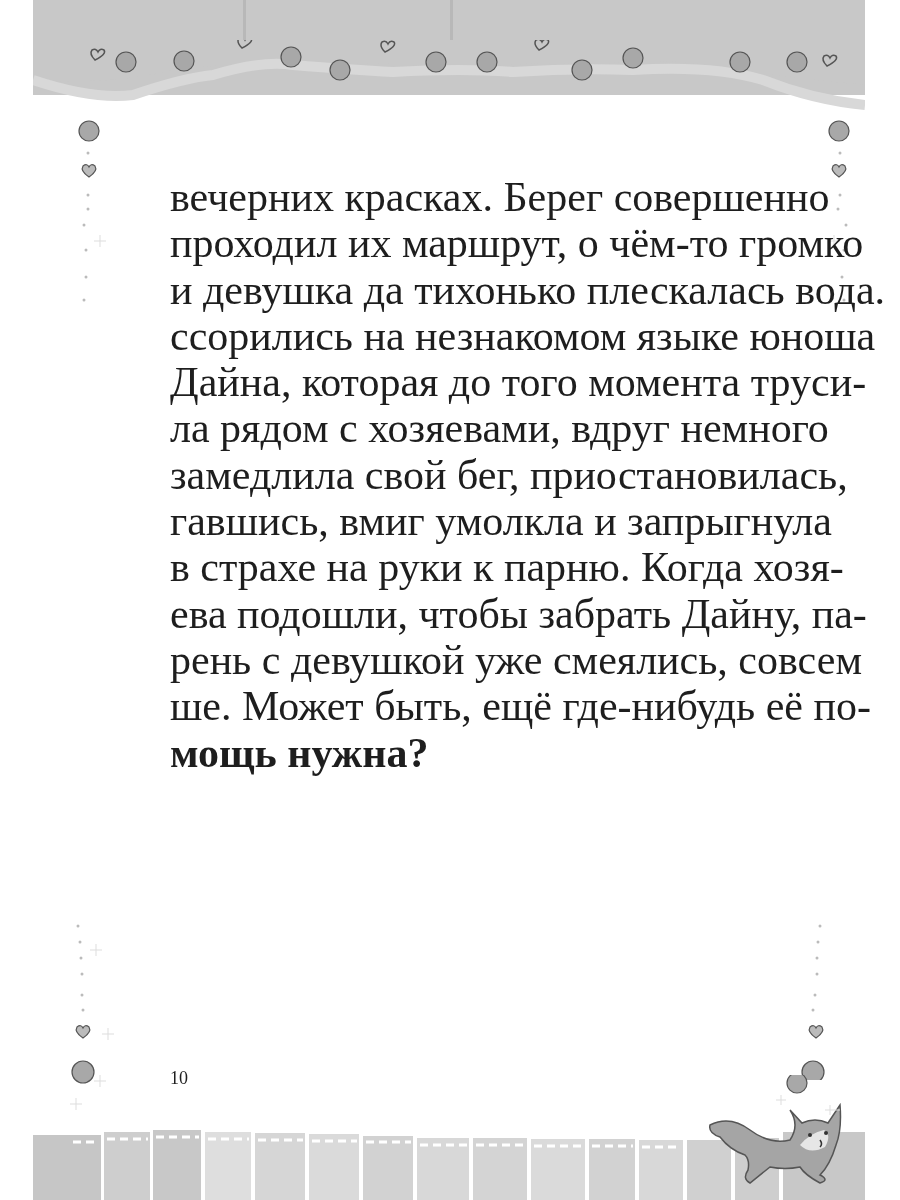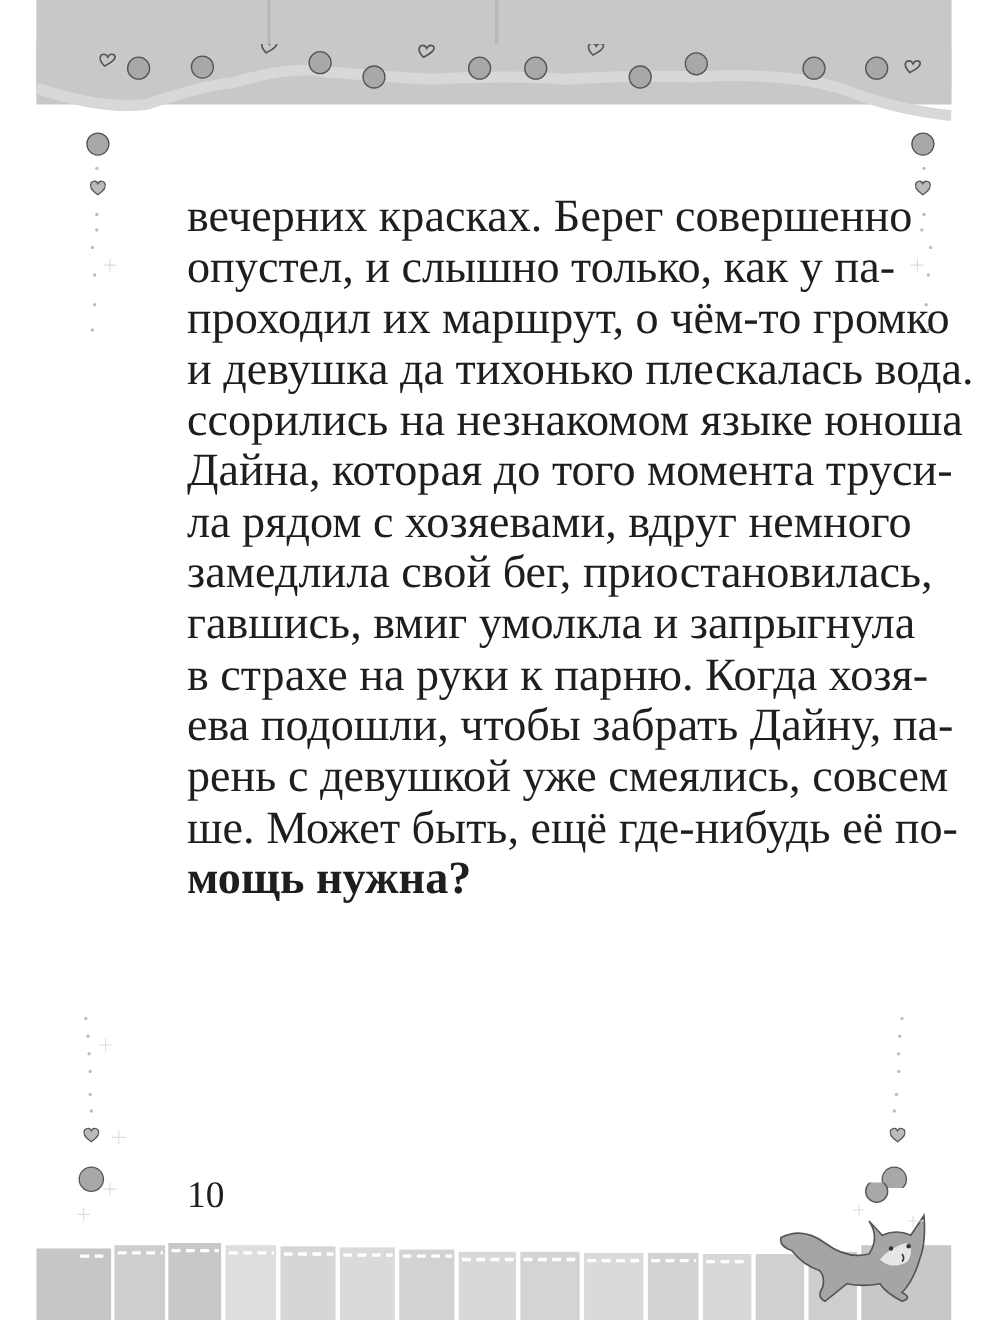--- a/index.html
+++ b/index.html
@@ -17,21 +17,21 @@
     .side-deco { position: absolute; }
     .bottom-band { position: absolute; left: 33px; top: 1130px; width: 832px; height: 70px; }
     .text-block {
       position: absolute; left: 170px; top: 138px; width: 578px;
       font-size: 42px; line-height: 46.3px; color: #1e1e1e; margin-top: 36px;
     }
     .text-line { display: block; white-space: nowrap; text-align: justify; text-align-last: justify; height: 46.3px; }
     .text-line.last { text-align-last: left; font-weight: bold; }
     .page-number {
       position: absolute; left: 170px; top: 1068px;
-      font-size: 34px; color: #1e1e1e;
+      font-size: 18px; color: #1e1e1e;
     }
     .dog { position: absolute; left: 690px; top: 1075px; width: 200px; height: 125px; }
   </style>
 </head>
 <body>
 
 <div class="top-band">
   <div class="fold" style="left:210px;"></div>
   <div class="fold" style="left:417px;"></div>
 </div>
@@ -121,21 +121,20 @@
       <circle cx="17" cy="54" r="1.5"></circle>
       <circle cx="15" cy="75" r="1.5"></circle>
       <circle cx="13" cy="90" r="1.5"></circle>
     </g>
   <path d="M16 118 q -9 -6 -6 -11 q 4 -3 6 1 q 2 -4 6 -1 q 3 5 -6 11 z" fill="#bbb" stroke="#555" stroke-width="1.2"></path>
   <circle cx="13" cy="152" r="11" fill="#a8a8a8" stroke="#555" stroke-width="1.2"></circle>
 </svg>
 
 <div class="text-block">
   <span class="text-line">вечерних красках. Берег совершенно</span>
-  <span class="text-line">опустел, и слышно только, как у па-</span>
   <span class="text-line">проходил их маршрут, о чём-то громко</span>
   <span class="text-line">и девушка да тихонько плескалась вода.</span>
   <span class="text-line">ссорились на незнакомом языке юноша</span>
   <span class="text-line">Дайна, которая до того момента труси-</span>
   <span class="text-line">ла рядом с хозяевами, вдруг немного</span>
   <span class="text-line">замедлила свой бег, приостановилась,</span>
   <span class="text-line">гавшись, вмиг умолкла и запрыгнула</span>
   <span class="text-line">в страхе на руки к парню. Когда хозя-</span>
   <span class="text-line">ева подошли, чтобы забрать Дайну, па-</span>
   <span class="text-line">рень с девушкой уже смеялись, совсем</span>

